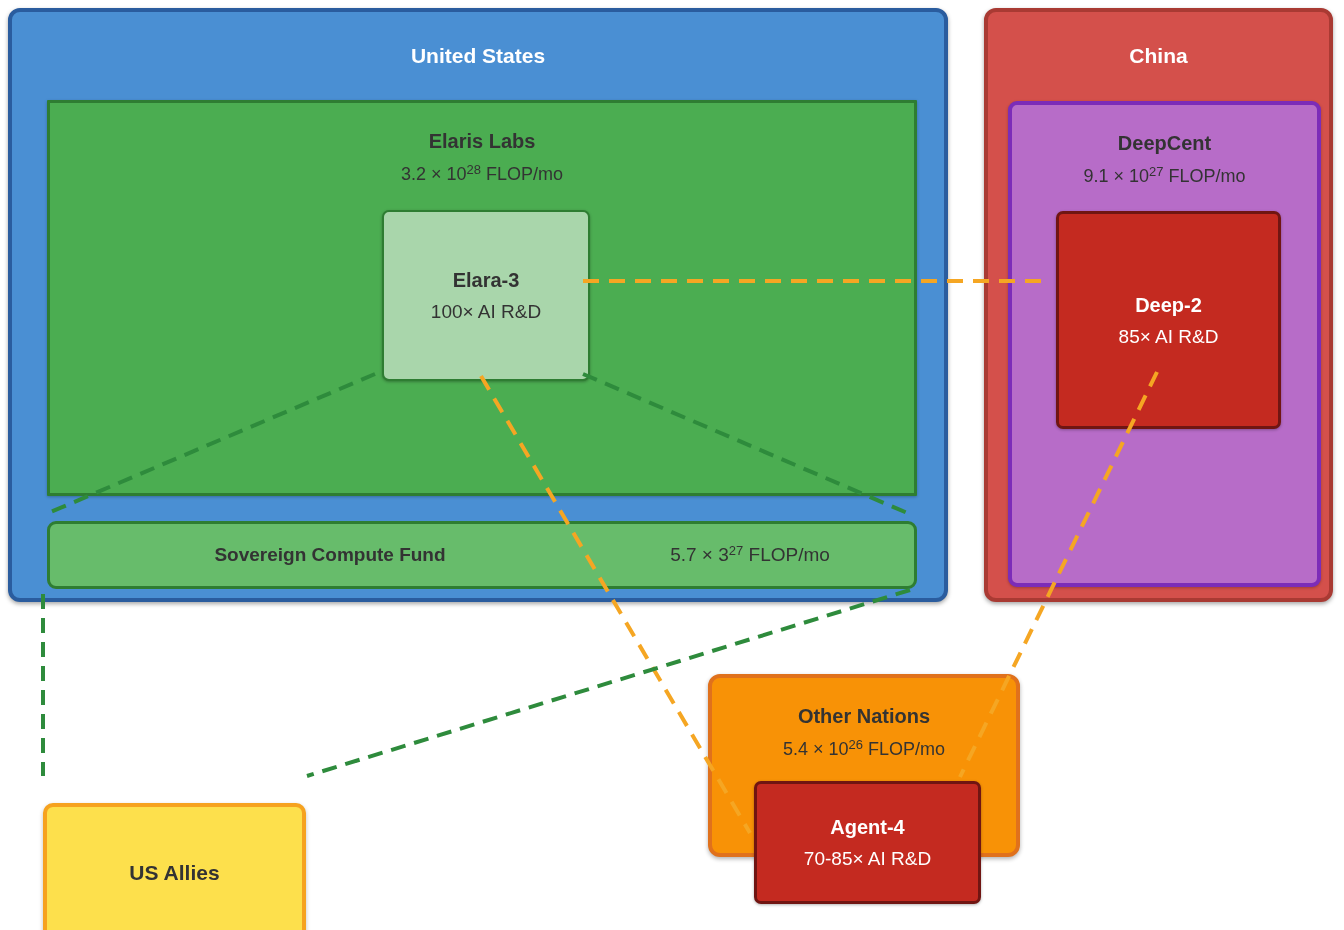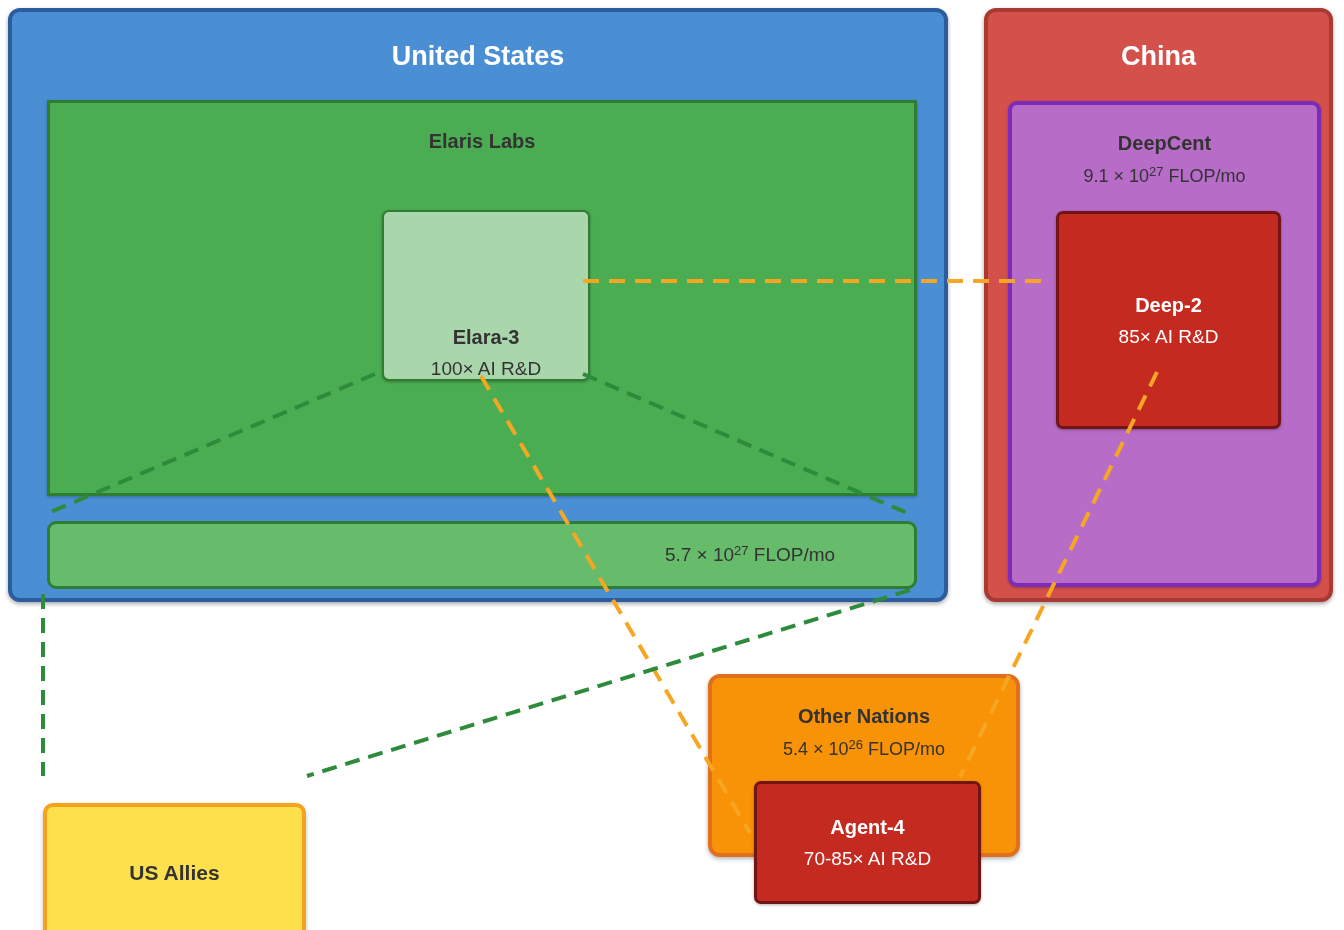--- a/index.html
+++ b/index.html
@@ -22,21 +22,21 @@
     background: var(--us_fill); border: 4px solid var(--us_border);
     border-radius: 12px; box-shadow: 0 2px 4px rgba(0,0,0,0.35);
   }
   .china-box {
     left: 984px; top: 8px; width: 349px; height: 594px;
     background: var(--china_fill); border: 4px solid var(--china_border);
     border-radius: 12px; box-shadow: 0 2px 4px rgba(0,0,0,0.35);
   }
   .country-title {
     position: absolute; top: 29px; left: 0; width: 100%;
-    text-align: center; font-size: 27px; font-weight: bold;
+    text-align: center; font-size: 21px; font-weight: bold;
     color: var(--light_text); line-height: 30px;
   }
 
   
   .elaris-box {
     left: 35px; top: 88px; width: 870px; height: 396px;
     background: var(--elaris_fill); border: 3px solid var(--elaris_border);
     border-radius: 1px; box-shadow: 0 1px 3px rgba(0,0,0,0.25);
   }
   .deepcent-box {
@@ -78,21 +78,21 @@
   }
 
   
   .model-box {
     display: flex; flex-direction: column; align-items: center; justify-content: center;
     gap: 10px; text-align: center;
     border-radius: 7px; box-shadow: 0 1px 3px rgba(0,0,0,0.3);
   }
   .elara3-box {
     left: 332px; top: 107px; width: 208px; height: 171px;
-    background: var(--elara3_fill); border: 2px solid var(--elara3_border); justify-content: flex-end;
+    background: var(--elara3_fill); border: 2px solid var(--elara3_border);
   }
   .deep2-box {
     left: 44px; top: 106px; width: 225px; height: 218px;
     background: var(--deep2_fill); border: 3px solid var(--deep2_border);
   }
   .agent4-box {
     left: 42px; top: 103px; width: 227px; height: 123px;
     background: var(--agent4_fill); border: 3px solid var(--agent4_border);
   }
   .model-title { font-size: 20px; font-weight: bold; line-height: 22px; }
@@ -112,30 +112,32 @@
 <body>
 
 <div class="canvas">
 
   <div class="box us-box">
     <div class="country-title">United States</div>
 
     <div class="box elaris-box">
       <div class="org-header">
         <div class="org-title">Elaris Labs</div>
+        <div class="org-compute"><span>3.2 × 10</span><sup>28</sup><span> FLOP/mo</span></div>
       </div>
 
       <div class="box model-box elara3-box">
         <div class="model-title dark-model">Elara-3</div>
         <div class="model-sub dark-model">100× AI R&amp;D</div>
       </div>
     </div>
 
     <div class="box sovereign-box">
-      <div class="sovereign-compute"><span>5.7 × 10</span><sup>27</sup><span> FLOP/mo</span></div>
+      <div class="sovereign-title">Sovereign Compute Fund</div>
+      <div class="sovereign-compute"><span>5.7 × 3</span><sup>27</sup><span> FLOP/mo</span></div>
     </div>
   </div>
 
   <div class="box china-box">
     <div class="country-title">China</div>
 
     <div class="box deepcent-box">
       <div class="org-header">
         <div class="org-title">DeepCent</div>
         <div class="org-compute"><span>9.1 × 10</span><sup>27</sup><span> FLOP/mo</span></div>

